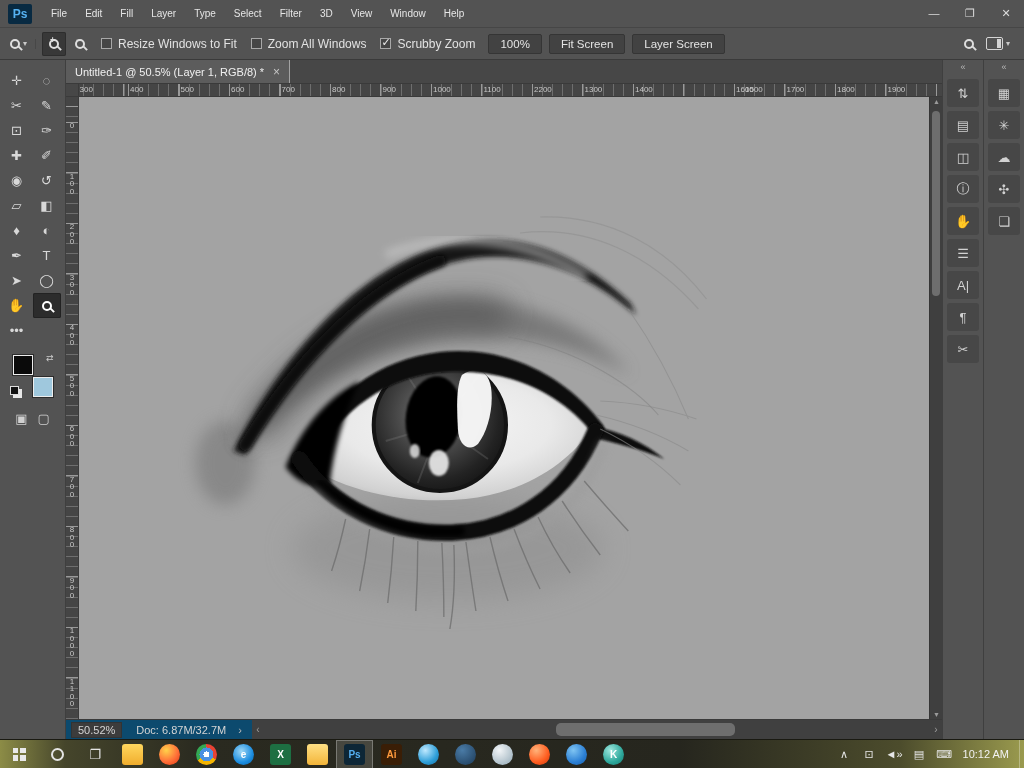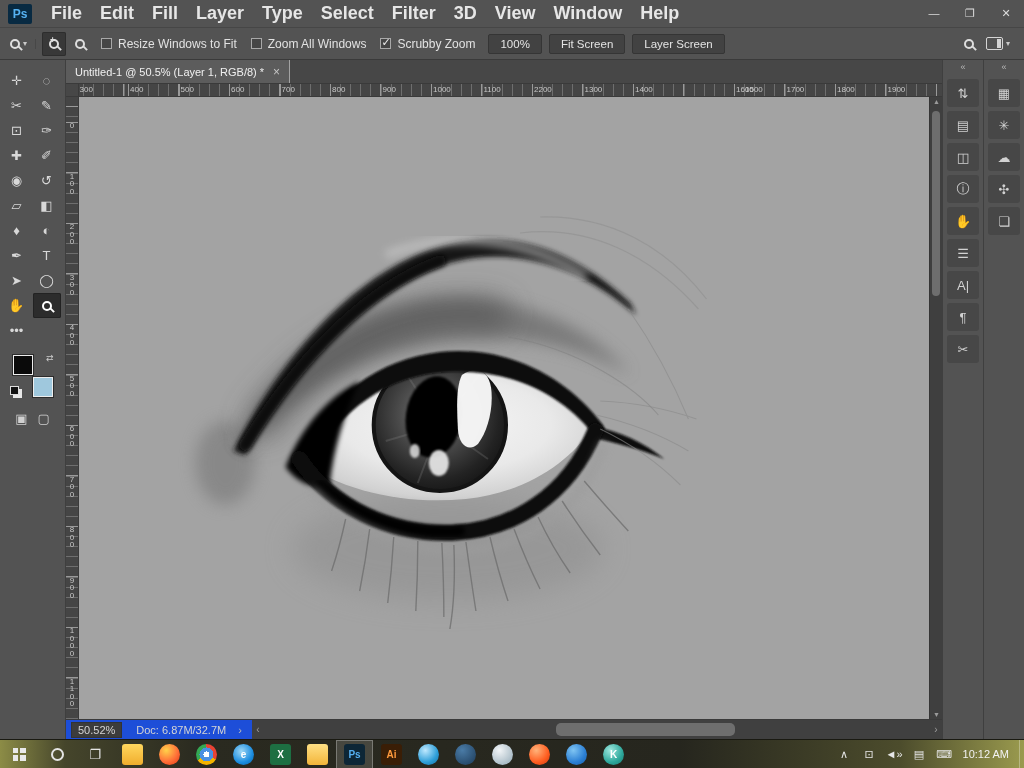--- a/index.html
+++ b/index.html
@@ -4,21 +4,21 @@
 <style>
   * { box-sizing: border-box; margin: 0; padding: 0; }
   html,body { width:1024px; height:768px; overflow:hidden; }
   body { font-family:"Liberation Sans","DejaVu Sans",sans-serif; background:#535353; }
   .screen { width:1024px; height:768px; display:flex; flex-direction:column; position:relative; }
 
   
   .menubar { height:28px; background:#535353; border-bottom:1px solid #464646; display:flex; align-items:center; flex:0 0 28px; }
   .pslogo { width:24px; height:20px; margin:0 10px 0 8px; background:#082a42; color:#56b2f2; font-weight:bold; font-size:12px; display:grid; place-items:center; border-radius:2px; }
   .menus { display:flex; height:100%; }
-  .menu-item { padding:0 9px; font-size:18px; color:#e6e6e6; line-height:27px; cursor:default;font-weight:bold; }
+  .menu-item { padding:0 9px; font-size:10px; color:#e6e6e6; line-height:27px; cursor:default; }
   .win-controls { margin-left:auto; display:flex; }
   .wc { width:36px; text-align:center; color:#dcdcdc; font-size:11px; line-height:27px; }
 
   
   .optionsbar { height:32px; background:#535353; border-bottom:1px solid #3a3a3a; display:flex; align-items:center; flex:0 0 32px; padding:0 6px; }
   .toolpreview { display:flex; align-items:center; gap:3px; padding:0 8px 0 4px; border-right:1px solid #474747; margin-right:6px; color:#e0e0e0; }
   .caret { font-size:8px; color:#c9c9c9; }
   .magicon { width:10px; height:10px; border:2px solid currentColor; border-radius:50%; position:relative; display:inline-block; }
   .magicon::after { content:""; position:absolute; width:2px; height:6px; background:currentColor; right:-3px; bottom:-4px; transform:rotate(-45deg); }
   .iconbtn { width:24px; height:24px; display:grid; place-items:center; color:#dedede; position:relative; margin-right:2px; border-radius:2px; }
@@ -67,21 +67,21 @@
   .vruler { width:13px; background:#454545; border-right:1px solid #3a3a3a; position:relative; overflow:hidden; flex:0 0 13px;
     background-image:repeating-linear-gradient(180deg,#9a9a9a 0 1px,transparent 1px 50.5px),repeating-linear-gradient(180deg,rgba(160,160,160,.45) 0 1px,transparent 1px 10.1px);
     background-position:0 25px,8px 25px; }
   .vlab { position:absolute; left:2px; width:8px; font-size:8px; line-height:7.5px; color:#c8c8c8; text-align:center; word-break:break-all; }
   .canvas { flex:1 1 auto; position:relative; overflow:hidden; cursor:zoom-in; }
   .canvas svg { position:absolute; inset:0; width:100%; height:100%; }
   .vscroll { width:13px; background:#3f3f3f; border-left:1px solid #353535; position:relative; flex:0 0 13px; }
   .vscroll .arr { position:absolute; left:0; width:13px; text-align:center; color:#9b9b9b; font-size:7px; }
   .vscroll .arr.up { top:1px; } .vscroll .arr.dn { bottom:1px; }
   .vthumb { position:absolute; left:2px; right:2px; top:14px; height:185px; background:#6e6e6e; border-radius:6px; }
-  .statusbar { height:20px; background:#1d4ed8; border-top:1px solid #3a3a3a; display:flex; align-items:center; font-size:11px; color:#d4d4d4; flex:0 0 20px; }
+  .statusbar { height:20px; background:#0c4a6e; border-top:1px solid #3a3a3a; display:flex; align-items:center; font-size:11px; color:#d4d4d4; flex:0 0 20px; }
   .zoomfield { background:#3c3c3c; border:1px solid #333; padding:1px 6px; margin-left:5px; font-size:11px; }
   .docinfo { margin-left:14px; white-space:nowrap; }
   .st-chev { margin-left:12px; color:#bbb; }
   .hscroll { flex:1; height:100%; margin-left:10px; background:#404040; position:relative; }
   .hscroll .arr { position:absolute; top:0; bottom:0; width:12px; text-align:center; color:#9b9b9b; font-size:10px; line-height:19px; }
   .hscroll .arr.lf { left:0; } .hscroll .arr.rt { right:0; }
   .hthumb { position:absolute; top:3px; bottom:3px; left:44%; width:26%; background:#6e6e6e; border-radius:5px; }
 
   
   .strip { width:41px; background:#535353; border-left:1px solid #3f3f3f; flex:0 0 41px; }

